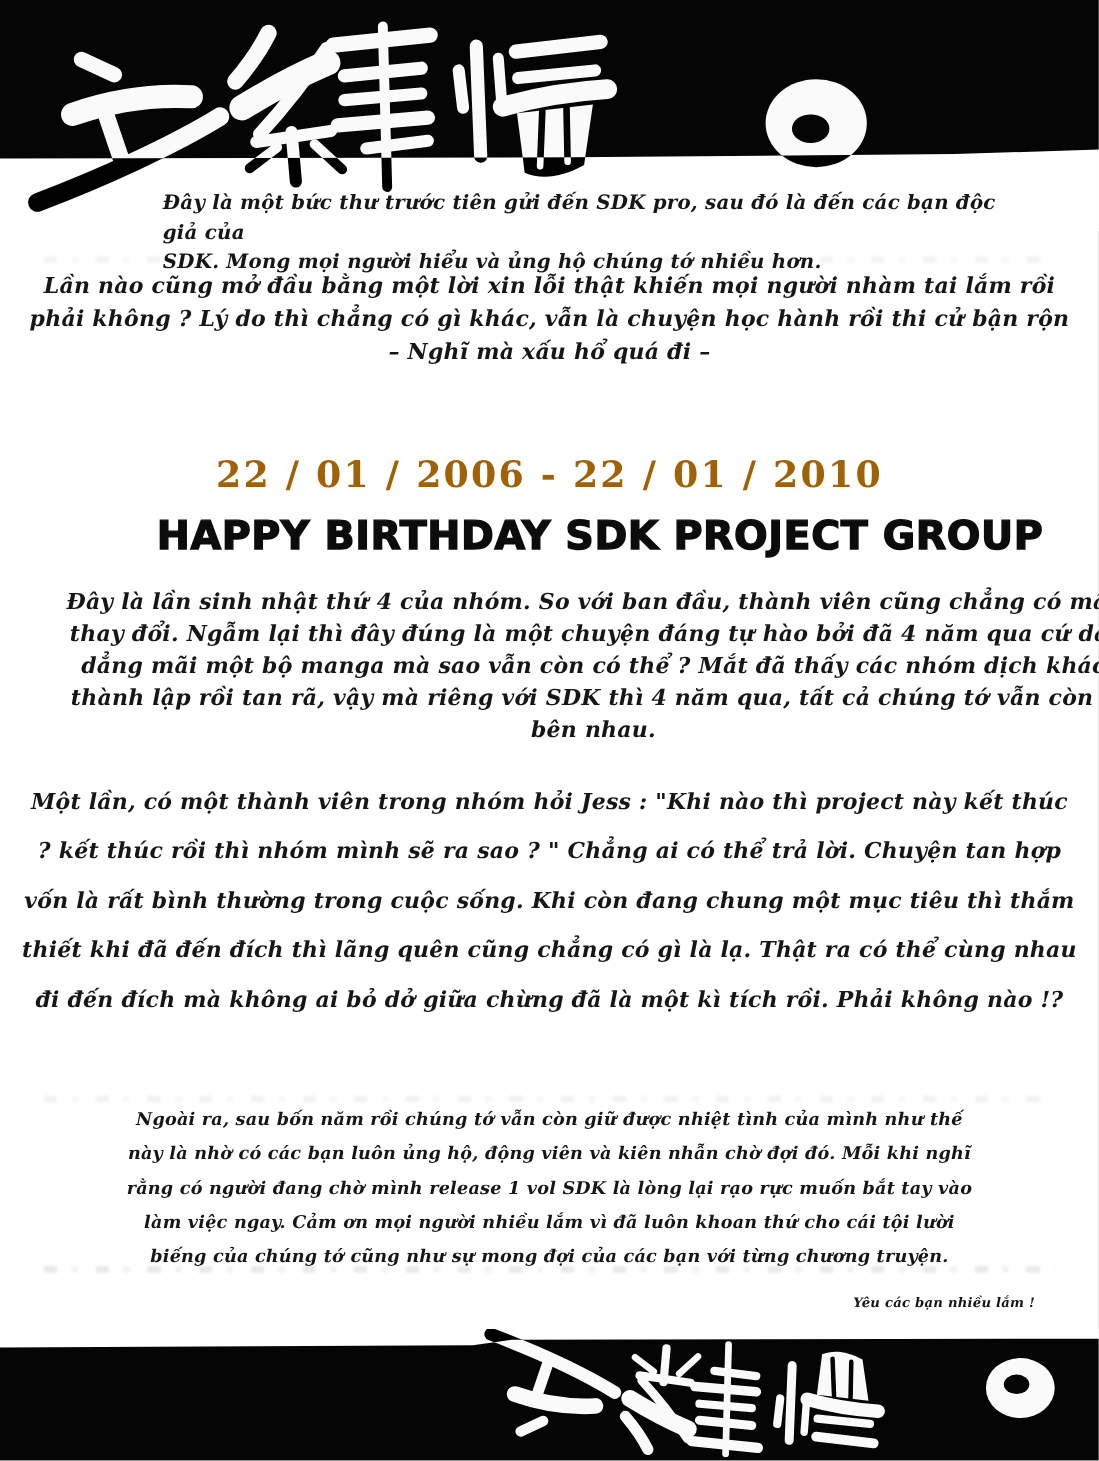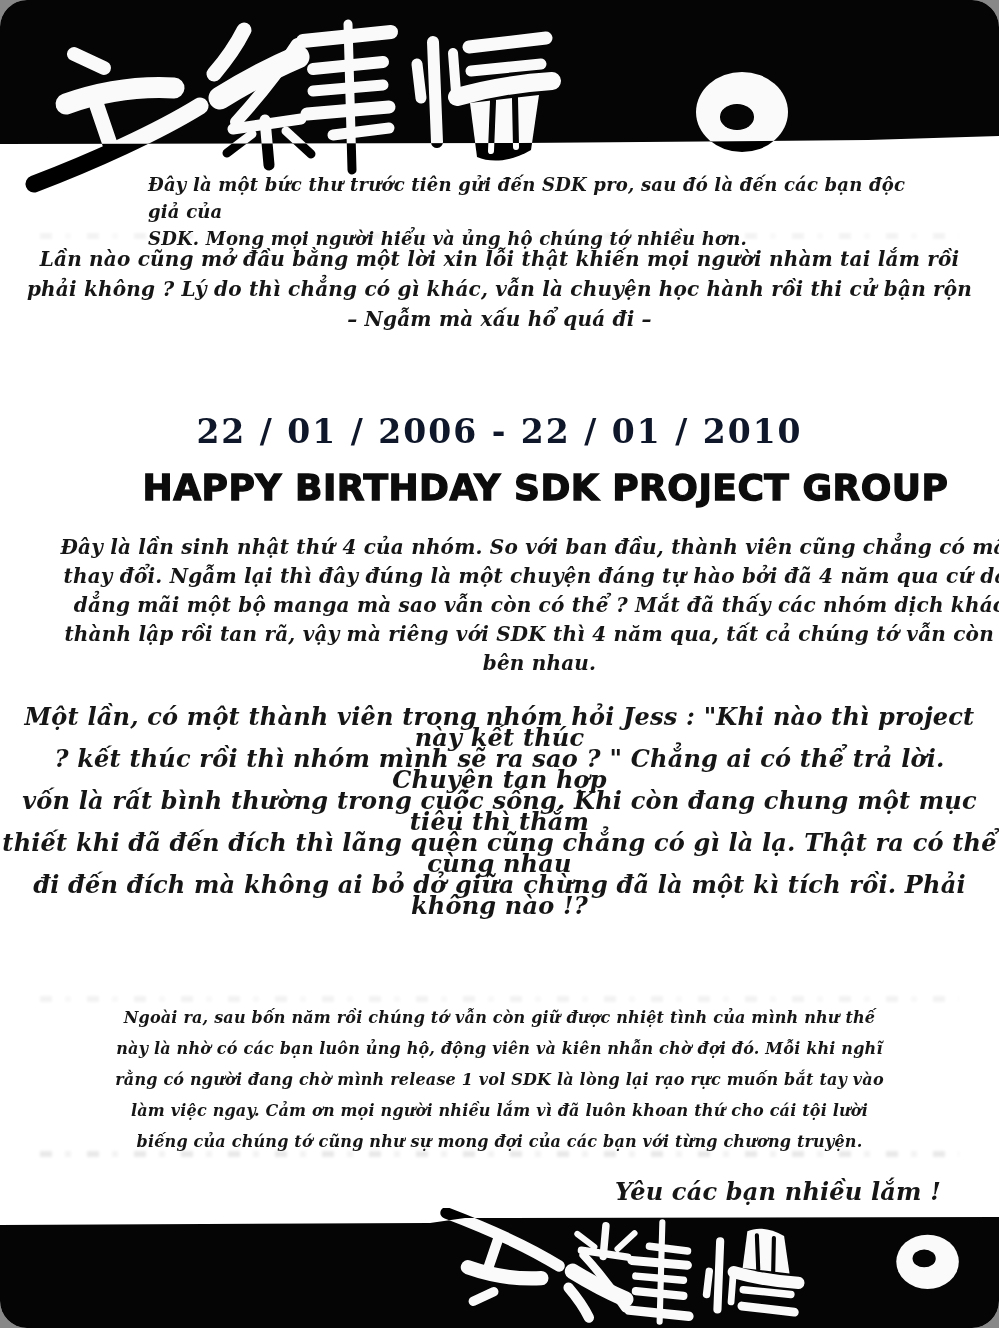--- a/index.html
+++ b/index.html
@@ -1,48 +1,48 @@
 <!DOCTYPE html>
 <html><head>
 <meta charset="utf-8">
 <style>
   html,body{margin:0;padding:0;background:#888;}
   .page{
     position:relative;width:999px;height:1328px;margin:0 auto;
     background:#ffffff;overflow:hidden;
-    font-family:"DejaVu Serif", serif;color:#141414;border-radius:27px;
+    font-family:"DejaVu Serif", serif;color:#141414;
   }
   .art{position:absolute;left:0;z-index:1;display:block;}
   #topArt{top:0;}
   #bottomArt{bottom:0;}
   .hand{
     position:absolute;z-index:2;
     font-style:italic;font-weight:700;
     white-space:pre-line;letter-spacing:.2px;color:#161616;
   }
   .intro{left:148px;top:171px;width:764px;font-size:18px;line-height:27px;text-align:left;}
   .centered{left:0;width:100%;text-align:center;}
   .p-apology{top:244px;font-size:20px;line-height:30px;}
   .p-lead{top:358px;font-size:20px;line-height:30px;}
   .date-line{
     position:absolute;z-index:2;left:0;width:100%;top:412px;
     text-align:center;font-family:"DejaVu Serif", serif;font-weight:700;
-    font-size:33px;letter-spacing:2px;color:#0f172a;
+    font-size:33px;letter-spacing:2px;color:#a16207;
   }
   .headline{
     position:absolute;z-index:2;left:0;width:100%;top:467px;
     text-align:center;font-family:"DejaVu Sans", sans-serif;font-weight:700;
     font-size:36px;letter-spacing:.5px;color:#0c0c0c;margin-left:46px;
     -webkit-text-stroke:1.3px #0c0c0c;
   }
   .p-birthday{top:533px;font-size:20px;line-height:29px;padding-left:40px;}
-  .p-question{top:706px;font-size:24px;line-height:21px;}
+  .p-question{top:706px;font-size:20px;line-height:45px;}
   .p-honest{top:884px;font-size:20px;line-height:31px;}
   .p-thanks{top:1002px;font-size:16px;line-height:31px;}
-  .signoff{right:58px;top:1177px;font-size:24px;text-align:left;}
+  .signoff{right:58px;top:1177px;font-size:12px;text-align:left;}
   .smudge{
     position:absolute;left:40px;right:40px;height:6px;z-index:1;
     background:repeating-linear-gradient(90deg,
       rgba(0,0,0,.18) 0 12px, transparent 12px 25px, rgba(0,0,0,.10) 25px 31px, transparent 31px 47px);
     filter:blur(1.4px);opacity:.5;
   }
   .smudge.s1{top:233px;opacity:.28;}
   .smudge.s2{top:996px;opacity:.3;}
   .smudge.s3{top:1151px;}
   .blend{mix-blend-mode:difference;}
@@ -99,21 +99,21 @@
 
   <div class="smudge s1"></div>
   <div class="smudge s2"></div>
   <div class="smudge s3"></div>
 
   <div class="hand intro">Đây là một bức thư trước tiên gửi đến SDK pro, sau đó là đến các bạn độc giả của
 SDK. Mong mọi người hiểu và ủng hộ chúng tớ nhiều hơn.</div>
 
   <div class="hand centered p-apology">Lần nào cũng mở đầu bằng một lời xin lỗi thật khiến mọi người nhàm tai lắm rồi
 phải không ? Lý do thì chẳng có gì khác, vẫn là chuyện học hành rồi thi cử bận rộn
-– Ngẫm mà xấu hổ quá đi –</div>
+– Nghĩ mà xấu hổ quá đi –</div>
 
 
   <div class="date-line">22 / 01 / 2006 - 22 / 01 / 2010</div>
 
   <div class="headline">HAPPY BIRTHDAY SDK PROJECT GROUP</div>
 
   <div class="hand centered p-birthday">Đây là lần sinh nhật thứ 4 của nhóm. So với ban đầu, thành viên cũng chẳng có mấy
 thay đổi. Ngẫm lại thì đây đúng là một chuyện đáng tự hào bởi đã 4 năm qua cứ dai
 dẳng mãi một bộ manga mà sao vẫn còn có thể ? Mắt đã thấy các nhóm dịch khác
 thành lập rồi tan rã, vậy mà riêng với SDK thì 4 năm qua, tất cả chúng tớ vẫn còn ở

